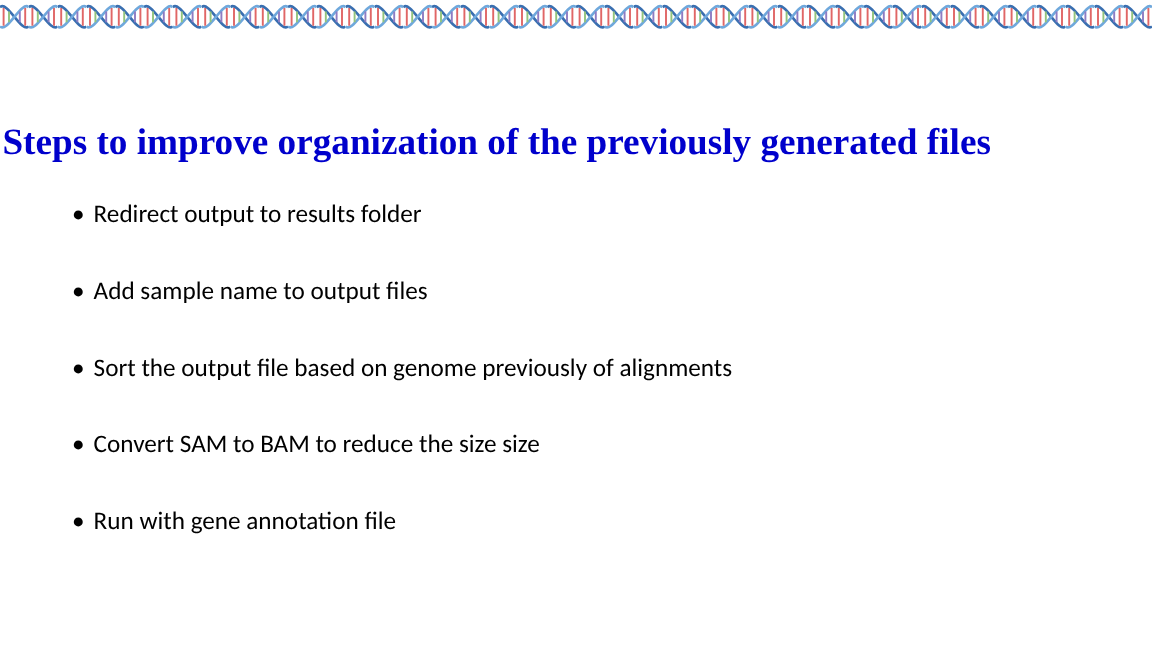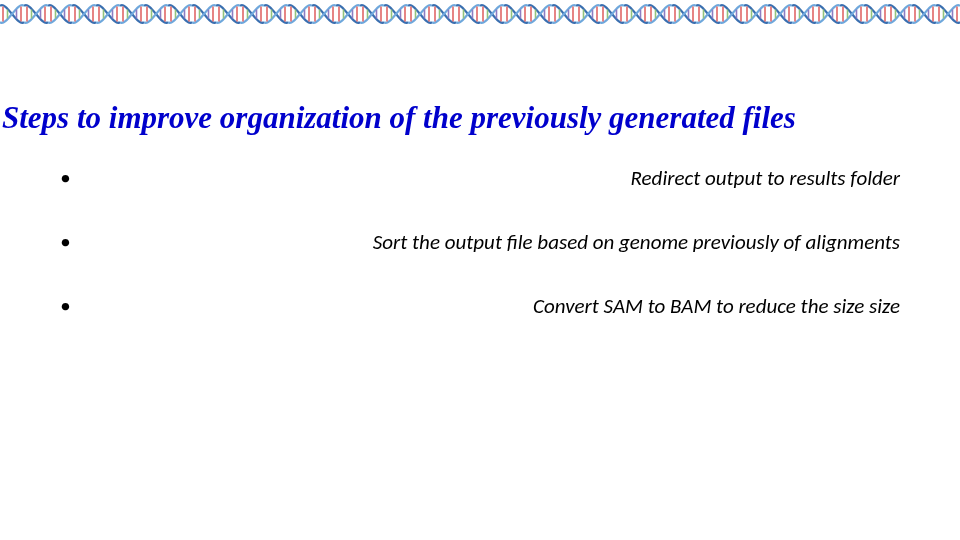--- a/index.html
+++ b/index.html
@@ -8,21 +8,20 @@
     width: 960px;
     height: 540px;
     background: #ffffff;
     font-family: Calibri, "Segoe UI", Arial, sans-serif;
     overflow: hidden;
   }
   .slide {
     position: relative;
     width: 832px;
     height: 540px;
-    font-style: italic;
   }
   .dna-banner {
     position: absolute;
     top: 0;
     left: 0;
     width: 960px;
     height: 28px;
     display: flex;
     overflow: hidden;
   }
@@ -52,21 +51,20 @@
     list-style: none;
     margin: 0;
     padding: 0;
   }
   .bullets li {
     font-size: 21px;
     color: #000000;
     margin-bottom: 38px;
     position: relative;
     padding-left: 18px;
-    text-align: right;
   }
   .bullets li::before {
     content: "•";
     position: absolute;
     left: 0;
     top: 0;
     color: #000000;
   }
 </style>
 </head>
@@ -435,17 +433,19 @@
         <line x1="16.5" y1="18.444561864156817" x2="16.5" y2="9.555438135843184" stroke="#8e7cc3" stroke-width="1.6"></line>
         <line x1="21" y1="21.391036260090296" x2="21" y2="6.608963739909706" stroke="#e06666" stroke-width="1.6"></line>
       </svg>
     </div>
 
   <div class="title">Steps to improve organization of the previously generated files</div>
 
   <div class="bullets">
     <ul>
       <li>Redirect output to results folder</li>
+      <li>Add sample name to output files</li>
       <li>Sort the output file based on genome previously of alignments</li>
       <li>Convert SAM to BAM to reduce the size size</li>
+      <li>Run with gene annotation file</li>
     </ul>
   </div>
 </div>
 
 </body></html>

